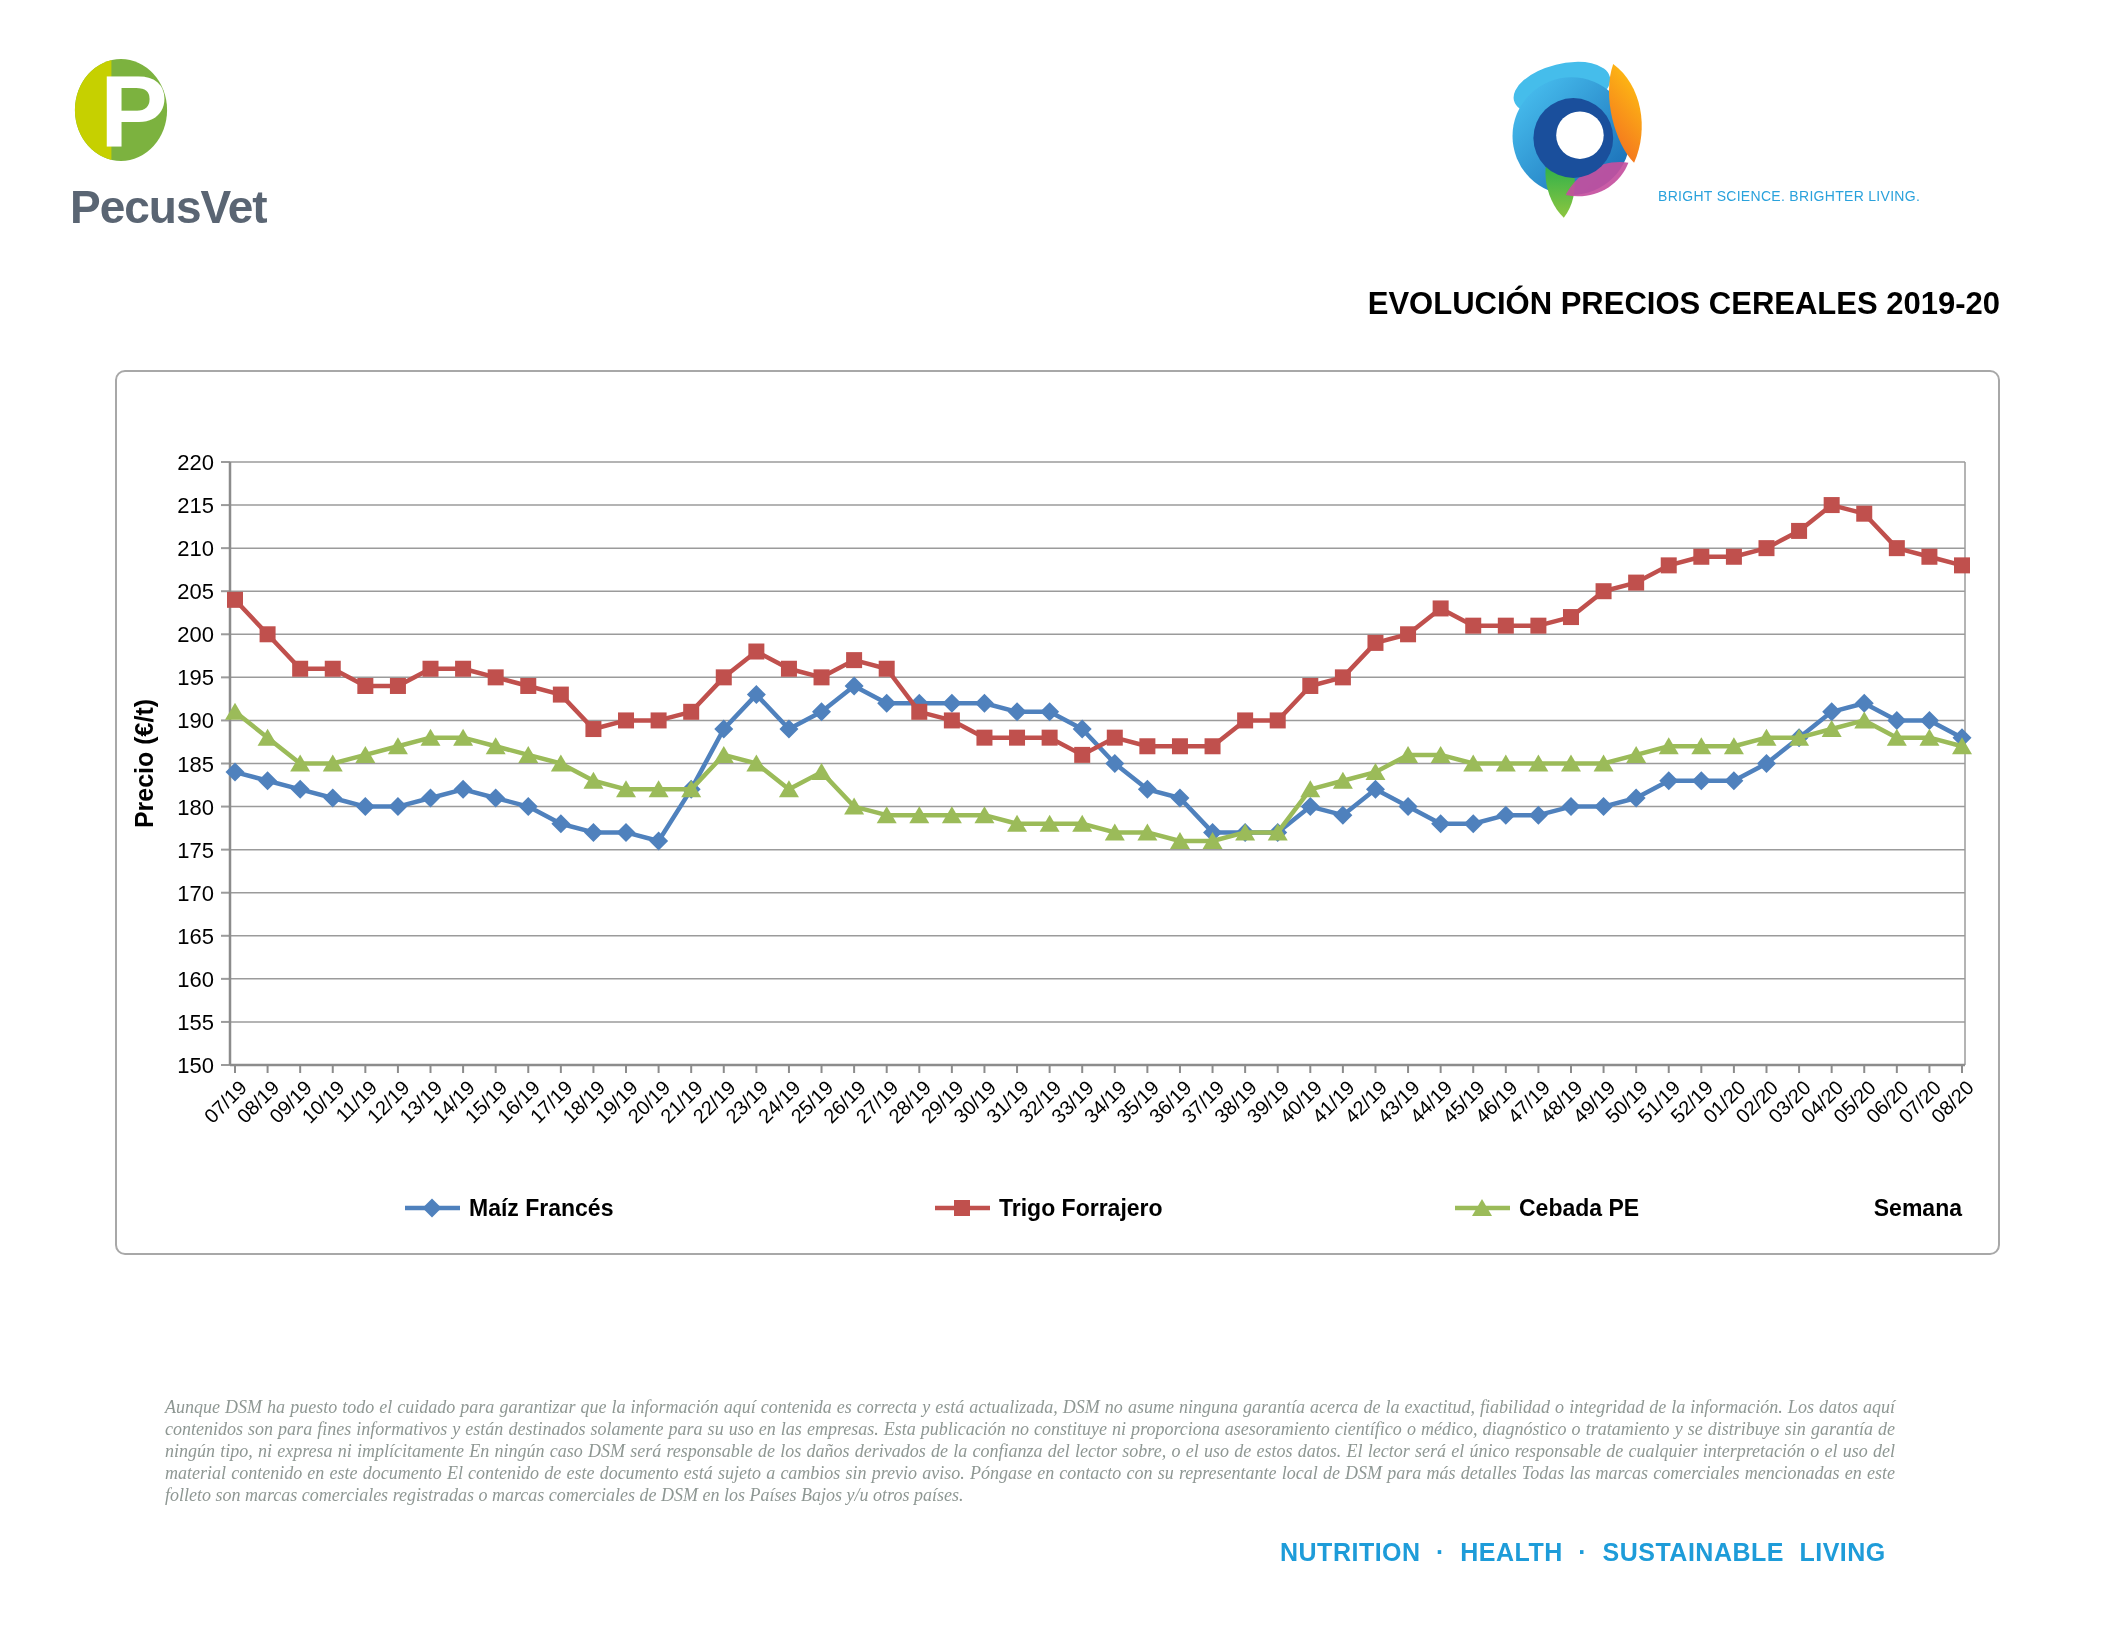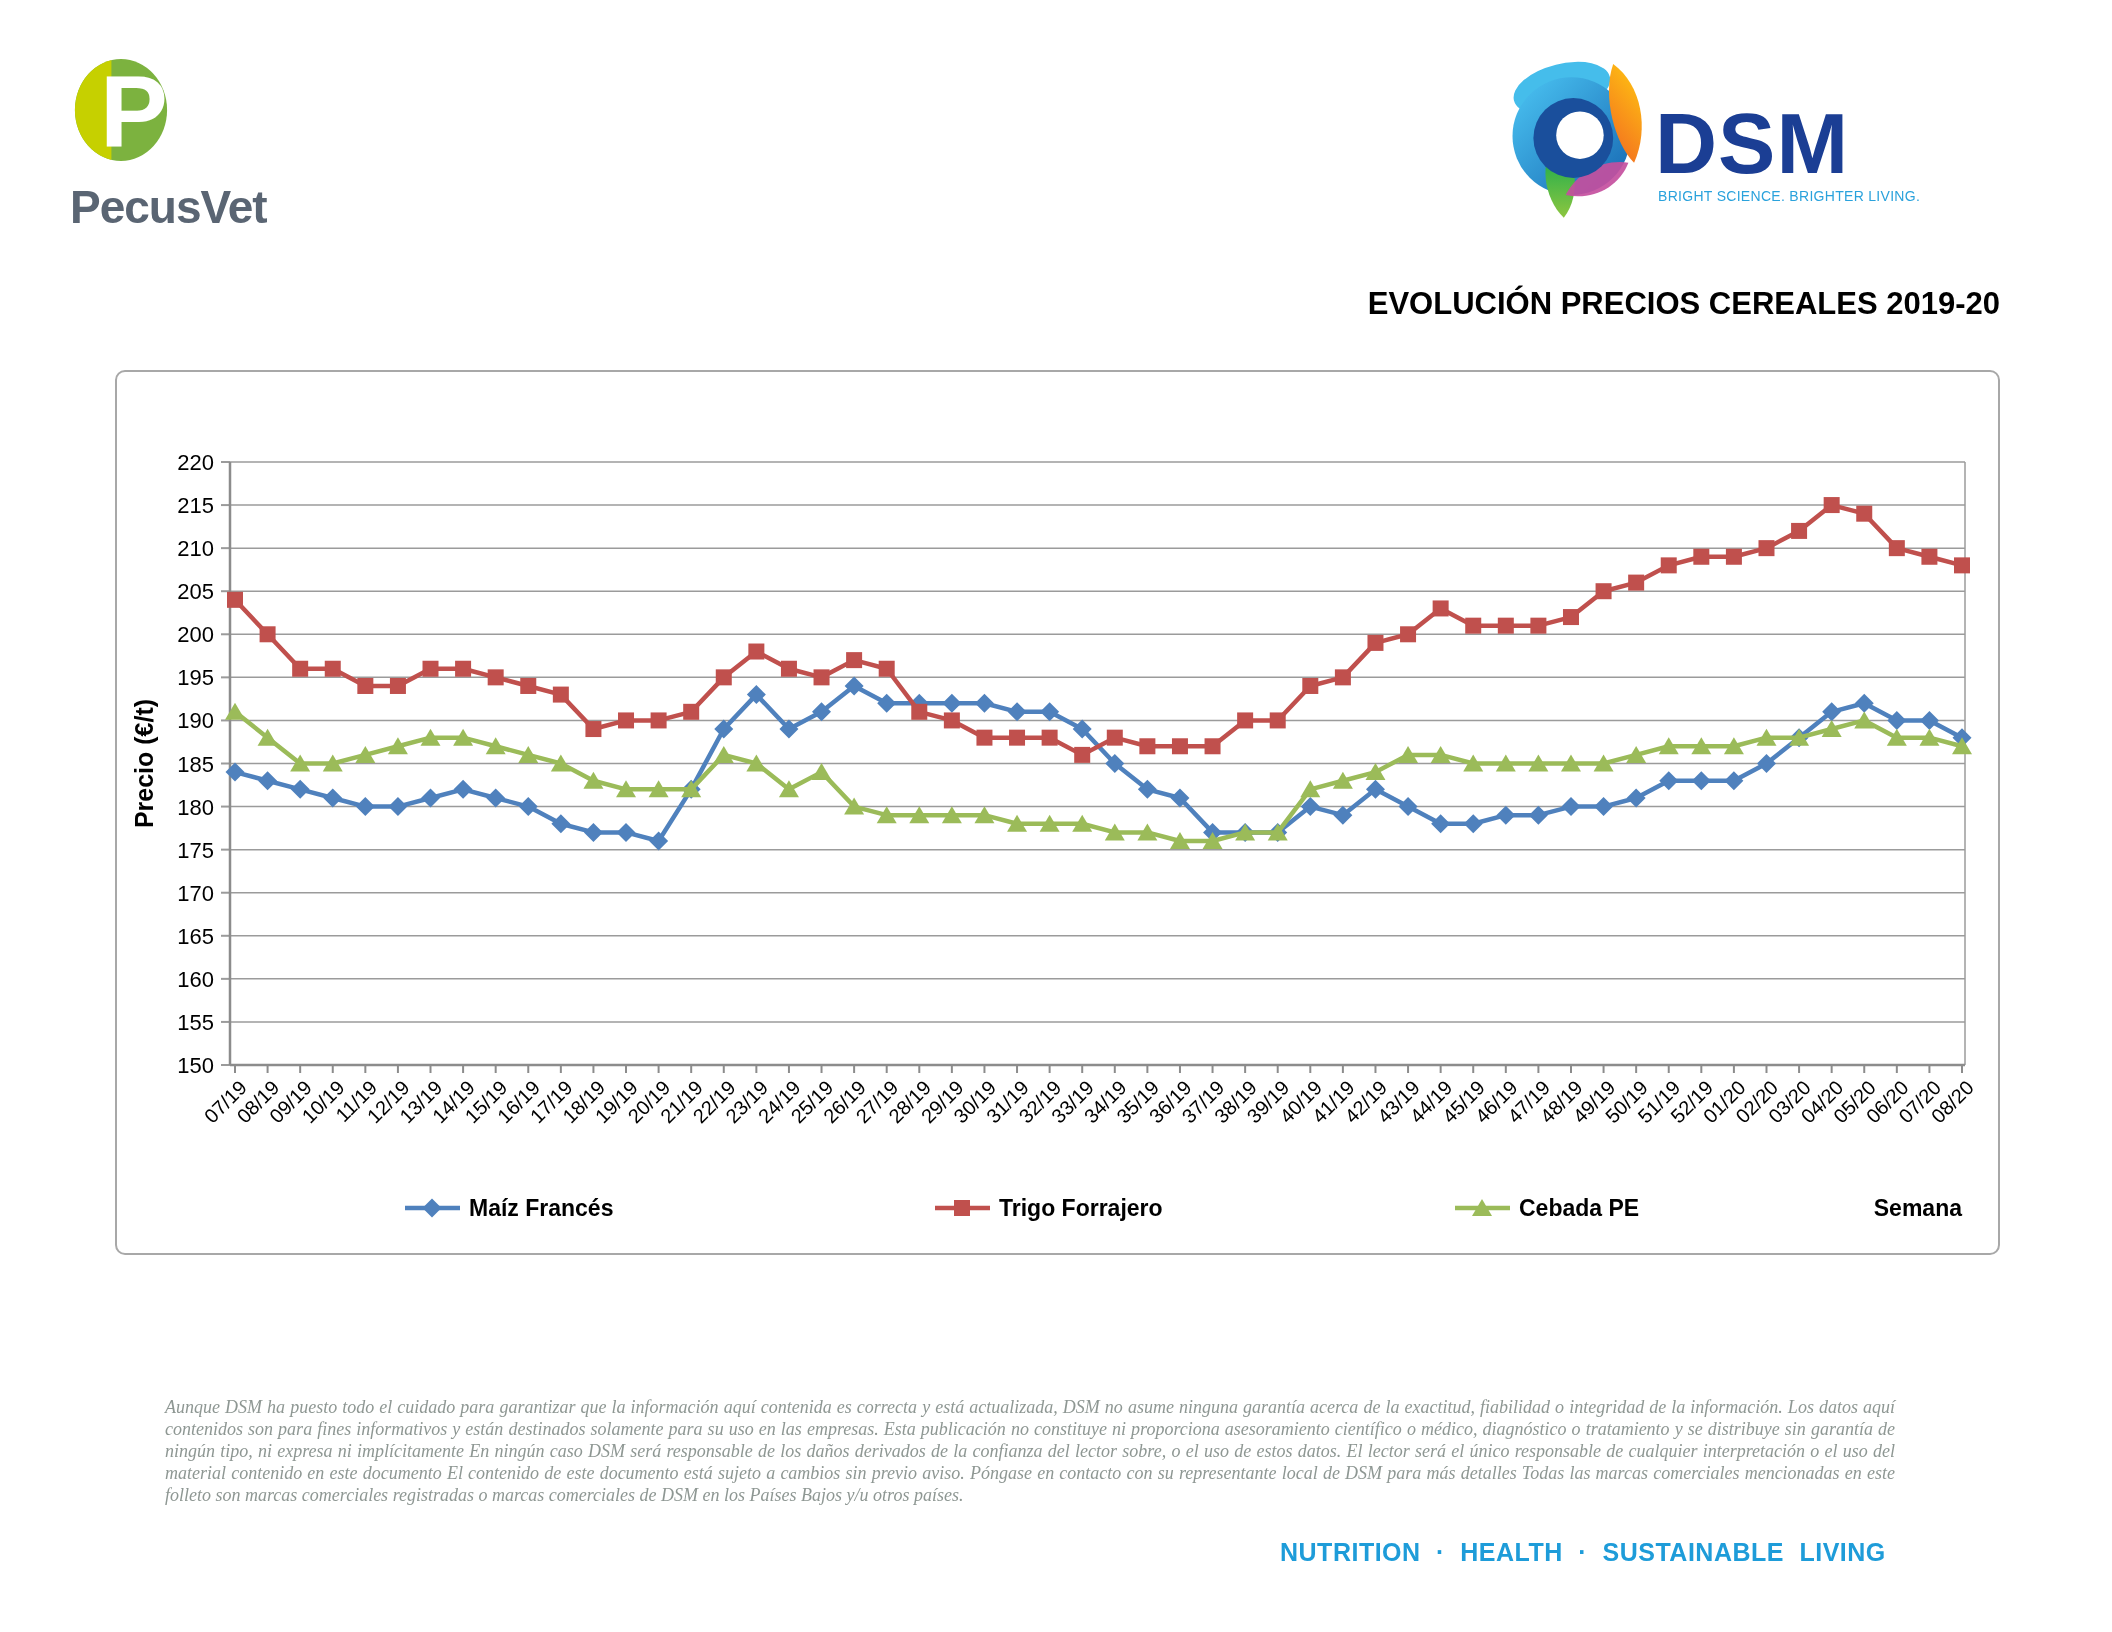--- a/index.html
+++ b/index.html
@@ -70,21 +70,20 @@
       </linearGradient>
     </defs>
     <ellipse cx="62" cy="38" rx="52" ry="26" fill="#45bdeb" transform="rotate(-14 62 38)"></ellipse>
     <circle cx="72" cy="88" r="62" fill="url(#gb)"></circle>
     <path d="M116 12 C 146 34 154 80 138 116 C 118 96 104 46 116 12 Z" fill="url(#go)"></path>
     <path d="M64 174 C 42 152 38 114 56 92 C 76 106 84 148 64 174 Z" fill="url(#gg)"></path>
     <path d="M132 116 C 122 142 94 156 66 150 C 78 126 106 112 132 116 Z" fill="#c44f9e" opacity="0.92"></path>
     <circle cx="74" cy="90" r="42" fill="#1a4f9c"></circle>
     <circle cx="81" cy="87" r="25" fill="#ffffff"></circle>
   </svg>
-  <div class="dsm-word">DSM</div>
   <div class="dsm-tag">BRIGHT SCIENCE. BRIGHTER LIVING.</div>
 </div>
 
 <div class="chart-title">EVOLUCIÓN PRECIOS CEREALES 2019-20</div>
 
 <div class="chart-box">
   <svg id="chart-svg" width="1885" height="885" viewBox="0 0 1885 885">
       <g>
         <line x1="115" y1="695" x2="1850" y2="695" stroke="#9b9b9b" stroke-width="1.5"></line>
         <line x1="106" y1="695" x2="115" y2="695" stroke="#9b9b9b" stroke-width="2"></line>

